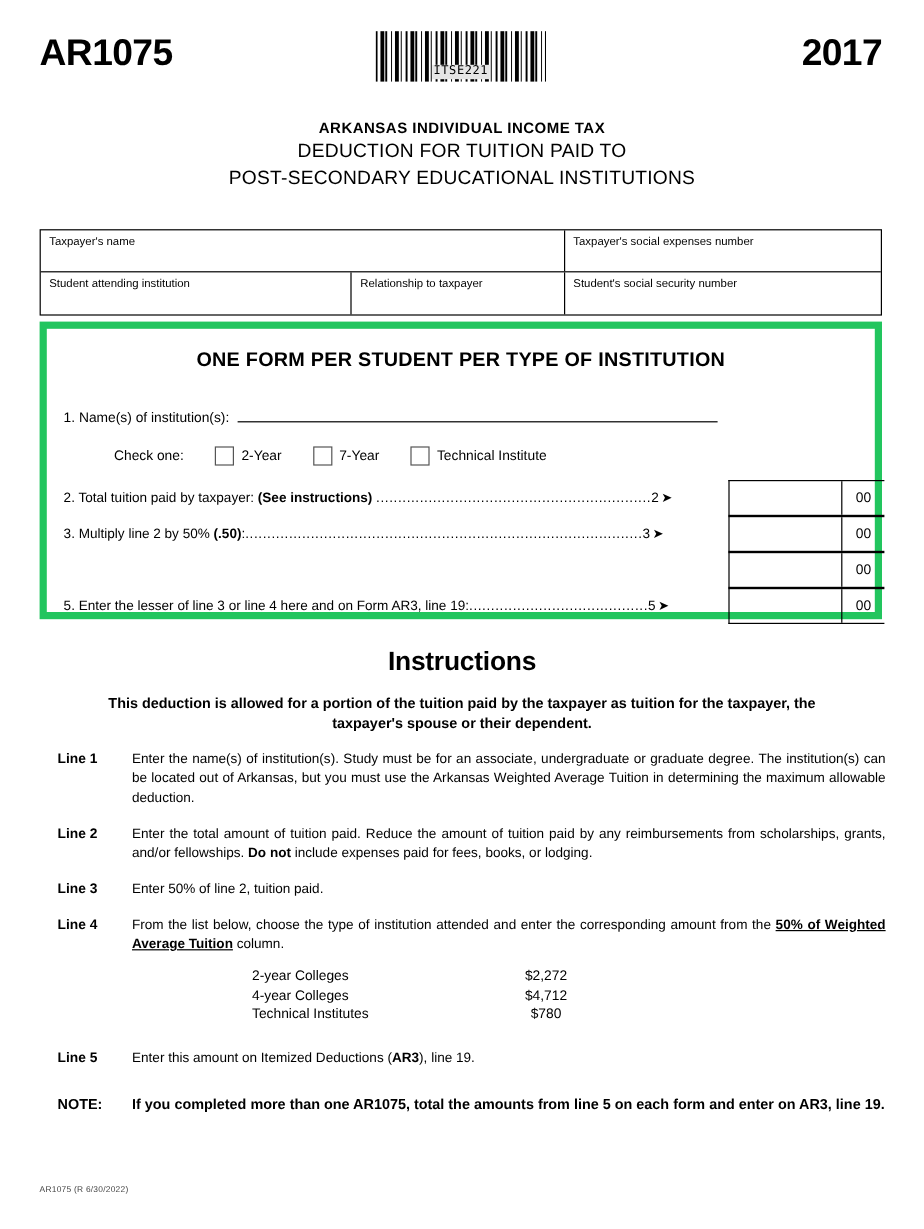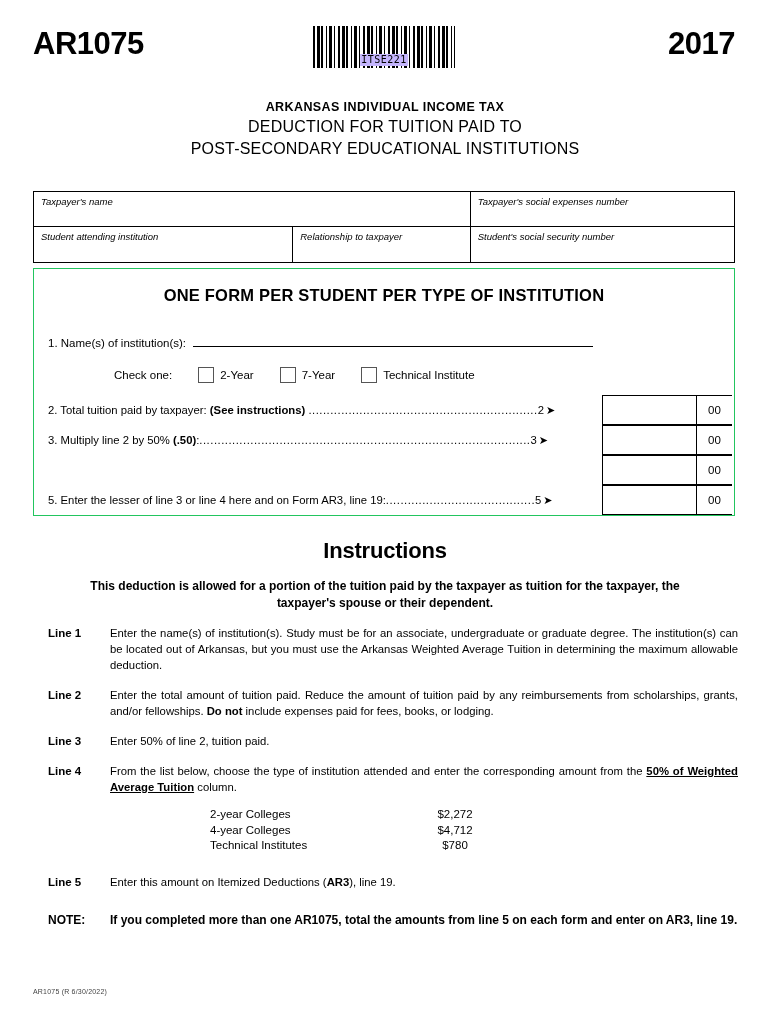--- a/index.html
+++ b/index.html
@@ -67,21 +67,21 @@
         #000 0 2px, #fff 2px 4px, #000 4px 7px, #fff 7px 8px,
         #000 8px 10px, #fff 10px 13px, #000 13px 14px, #fff 14px 16px,
         #000 16px 19px, #fff 19px 21px, #000 21px 22px, #fff 22px 25px);
     background-size: 25px 100%;
   }
   .barcode-label {
     position: absolute;
     left: 50%;
     transform: translateX(-50%);
     bottom: 2px;
-    background: #c4b5fd;
+    background: #e5e5e5;
     font-family: "DejaVu Sans Mono", monospace;
     font-size: 10px;
     letter-spacing: 0.5px;
     padding: 0 1px;
     line-height: 12px;
     color: #000;
   }
 
   
   .title-block {
@@ -119,38 +119,37 @@
     box-sizing: border-box;
   }
   .info-row.first { border-bottom: 1px solid #000; }
   .info-cell {
     box-sizing: border-box;
     padding: 4px 0 0 7px;
     font-size: 9.5px;
     line-height: 12px;
     overflow: hidden;
     white-space: nowrap;
-    font-style: italic;
   }
   .cell-divider { border-left: 1px solid #000; }
 
   .w-name   { width: 437px; }
   .w-ssn    { width: 265px; }
   .w-stu    { width: 259px; }
   .w-rel    { width: 178px; }
   .w-stussn { width: 265px; }
 
   
   .form-box {
     position: absolute;
     left: 33px;
     top: 268px;
     width: 702px;
     height: 248px;
-    border: 1px solid #22c55e;
+    border: 6px solid #22c55e;
     box-sizing: border-box;
   }
   .form-heading {
     text-align: center;
     font-size: 16.5px;
     font-weight: bold;
     letter-spacing: 0.2px;
     margin-top: 17px;
   }
 
@@ -173,21 +172,20 @@
 
   .checkrow {
     position: absolute;
     left: 56px;
     top: 97px;
     font-size: 11.5px;
     line-height: 18px;
     display: flex;
     align-items: flex-start;
     white-space: nowrap;
-    margin-left: 24px;
   }
   .checkrow .lbl-check { margin-right: 26px; }
   .checkbox {
     display: inline-block;
     width: 16px;
     height: 16px;
     border: 1px solid #555;
     box-sizing: border-box;
     margin-right: 6px;
     background: #fff;

